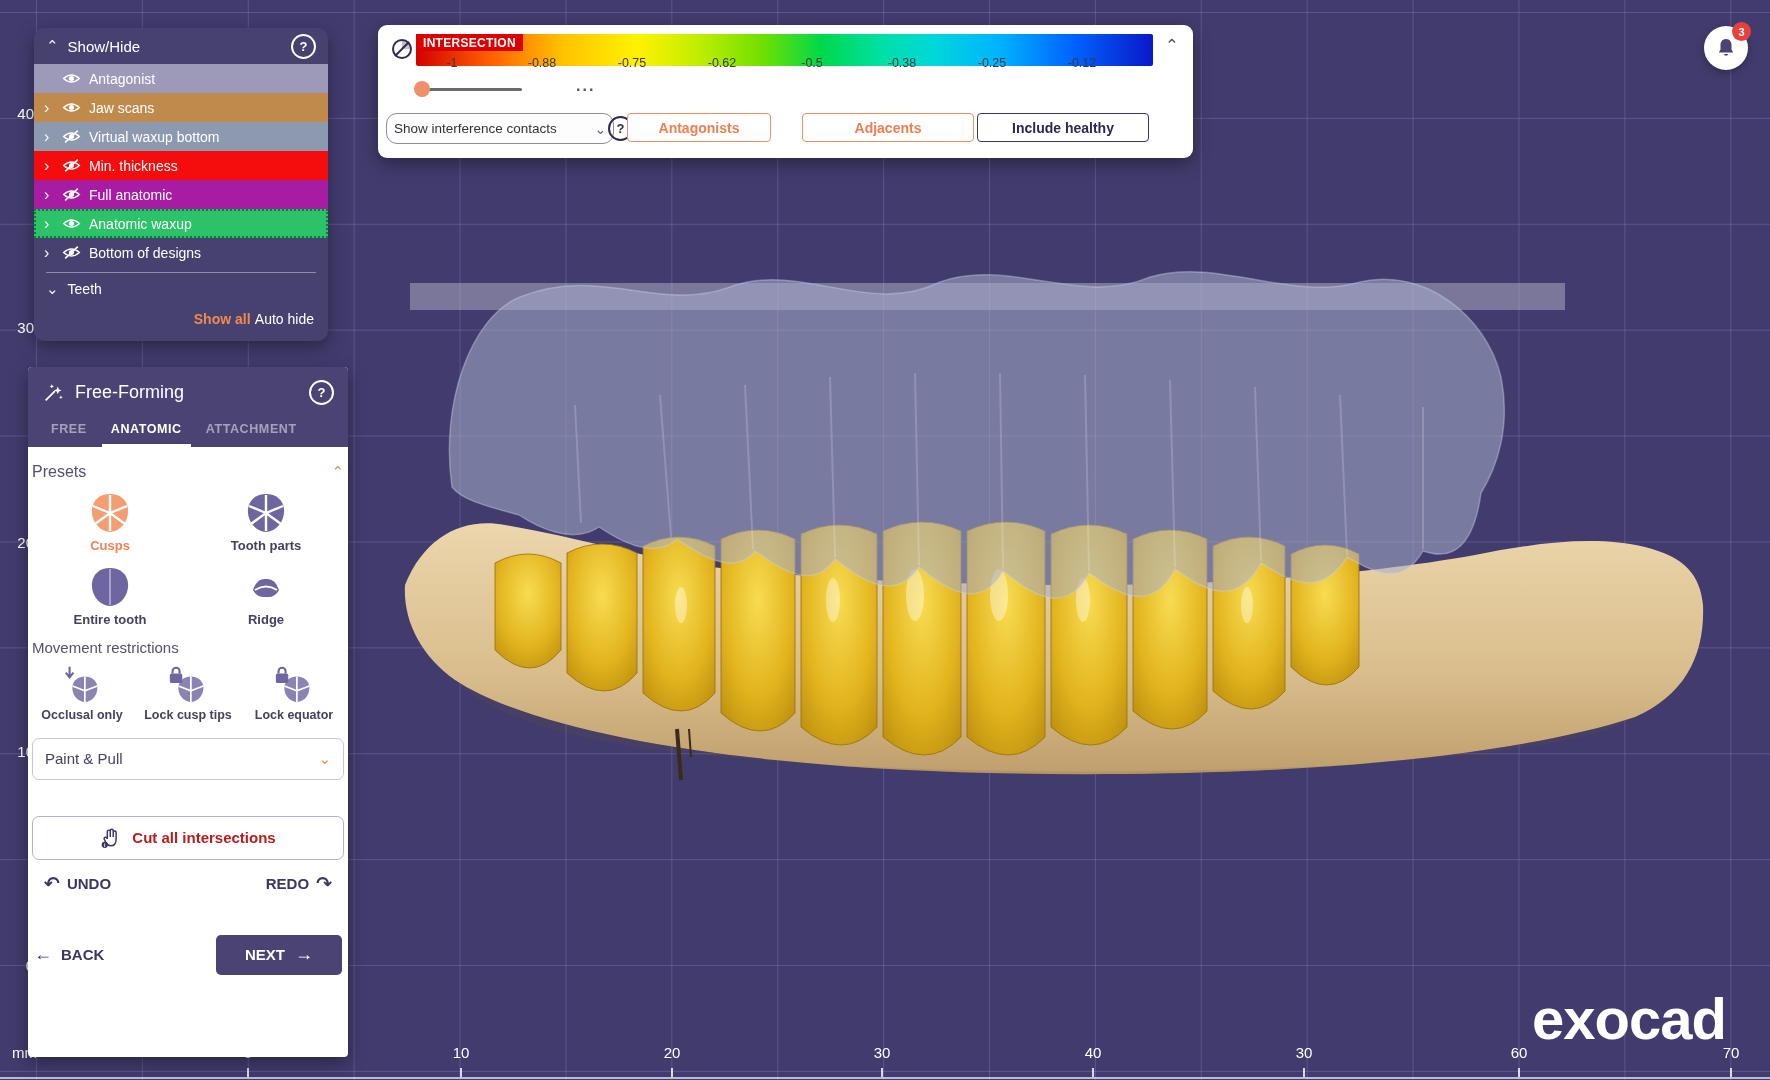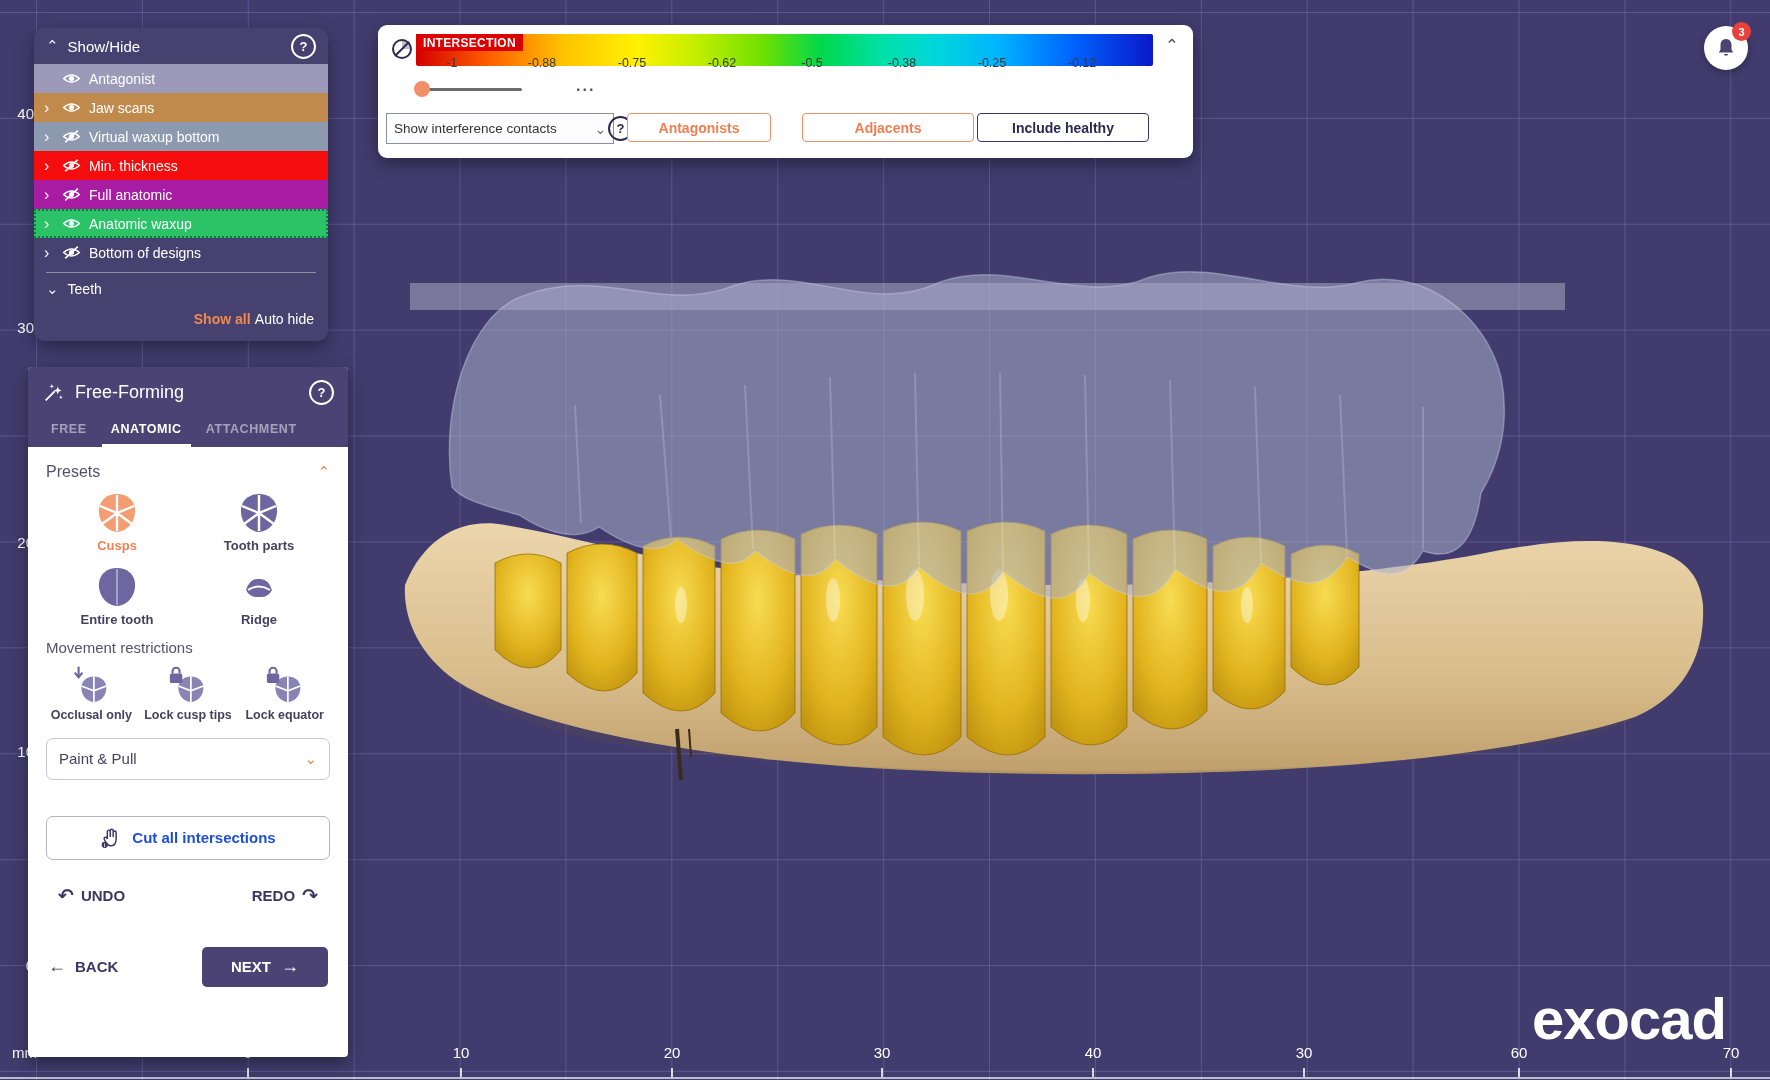--- a/index.html
+++ b/index.html
@@ -39,58 +39,58 @@
   #ix-icon{position:absolute;left:12px;top:12px;}
   #ix-bar{position:absolute;left:38px;top:9px;width:737px;height:32px;border-radius:2px;
     background:linear-gradient(90deg,#d40000 0%,#ff5f00 10%,#ffc300 20%,#fff200 30%,#c3ee00 38%,#6fe000 47%,#00d84a 55%,#00e0a4 63%,#00d8d8 70%,#00b4ff 79%,#0064ff 89%,#0a18c8 100%);}
   #ix-title{position:absolute;left:0;top:0;height:17px;background:#dd0000;color:#fff;
     font-size:12px;font-weight:bold;display:flex;align-items:center;padding:0 7px;letter-spacing:.3px;}
   #ix-ticks{position:absolute;left:38px;top:31px;width:720px;height:15px;}
   .tick{position:absolute;transform:translateX(-50%);font-size:12.5px;color:#3a3a3a;}
   #ix-track{position:absolute;left:44px;top:63px;width:100px;height:3px;background:#6b6b6b;border-radius:2px;}
   #ix-handle{position:absolute;left:36px;top:56px;width:16px;height:16px;border-radius:50%;background:#f0906a;cursor:pointer;}
   #ix-more{position:absolute;left:198px;top:52px;font-size:16px;font-weight:bold;color:#555;letter-spacing:2px;cursor:pointer;}
-  #ix-dropdown{position:absolute;left:8px;top:88px;width:212px;height:29px;border:1px solid #8d8da0;border-radius:0;
+  #ix-dropdown{position:absolute;left:8px;top:88px;width:212px;height:29px;border:1px solid #8d8da0;border-radius:11px;
     display:flex;align-items:center;padding:0 7px;font-size:13.5px;color:#333;cursor:pointer;background:#fdfdfd;}
   #ix-dropdown .dd-caret{margin-left:auto;color:#666;}
   #ix-help{position:absolute;left:230px;top:91px;color:#2c2950;}
   .ix-btn{position:absolute;top:88px;height:29px;border-radius:4px;background:#fff;display:flex;align-items:center;justify-content:center;
     font-size:14px;font-weight:bold;cursor:pointer;box-sizing:border-box;}
   #btn-antagonists{left:249px;width:144px;border:1.5px solid #f0906a;color:#ee7f52;}
   #btn-adjacents{left:424px;width:172px;border:1.5px solid #f0906a;color:#ee7f52;}
   #btn-healthy{left:599px;width:172px;border:1.5px solid #3a3566;color:#2c2950;}
   #ix-collapse{position:absolute;right:14px;top:10px;font-size:17px;color:#555;cursor:pointer;}
 
   
   #ff-panel{left:28px;top:367px;width:320px;height:690px;background:#fff;border-radius:4px;z-index:20;overflow:hidden;}
   #ff-top{background:#4a4374;padding:13px 14px 0;}
   .ff-header{display:flex;align-items:center;gap:11px;color:#fff;}
   .ff-title{font-size:18px;}
   .ff-header .help-circle{margin-left:auto;color:#fff;}
   #ff-tabs{display:flex;gap:6px;margin-top:8px;}
   .ff-tab{color:rgba(255,255,255,.5);font-size:12.5px;font-weight:bold;letter-spacing:.6px;padding:9px 9px 8px;cursor:pointer;border-bottom:3px solid transparent;}
   .ff-tab.active{color:#fff;border-bottom-color:#fff;}
-  #ff-body{padding:16px 18px 18px;color:#46415f;}
+  #ff-body{padding:16px 4px 18px;color:#46415f;}
   .presets-head{display:flex;align-items:center;font-size:16px;color:#55506e;margin-bottom:10px;}
   .presets-head .caret-up{margin-left:auto;color:#ee8355;font-size:15px;cursor:pointer;}
   #presets-grid{display:grid;grid-template-columns:1fr 1fr;row-gap:12px;justify-items:center;margin-bottom:12px;}
   .preset{display:flex;flex-direction:column;align-items:center;gap:3px;cursor:pointer;}
   .crown{width:44px;height:44px;}
   .preset-label{font-size:13px;font-weight:bold;color:#46415f;}
   .preset.selected .preset-label{color:#ee8355;}
   .movement-title{font-size:15px;color:#55506e;margin:6px 0 8px;}
   #restrictions{display:grid;grid-template-columns:1fr 1fr 1fr;justify-items:center;column-gap:6px;margin-bottom:14px;}
   .restriction{display:flex;flex-direction:column;align-items:center;gap:2px;cursor:pointer;}
   .restr{width:42px;height:42px;}
   .restriction-label{font-size:12.5px;font-weight:bold;color:#46415f;text-align:center;line-height:1.25;}
   #paint-pull{border:1px solid #c7c5d6;border-radius:7px;height:40px;display:flex;align-items:center;padding:0 12px;
     font-size:15px;color:#46415f;cursor:pointer;margin-bottom:36px;}
   #paint-pull .dd-caret{margin-left:auto;color:#ee8355;font-size:15px;}
   #cut-btn{border:1px solid #b5b3c8;border-radius:7px;height:42px;display:flex;align-items:center;justify-content:center;gap:10px;
-    font-size:15px;font-weight:bold;color:#1d4ed8;cursor:pointer;margin-bottom:24px;background:#fff;}
+    font-size:15px;font-weight:bold;color:#b91c1c;cursor:pointer;margin-bottom:12px;background:#fff;}
   #undoredo{display:flex;justify-content:space-between;padding:0 12px;margin-bottom:40px;}
   .ur-btn{display:flex;align-items:center;gap:7px;font-size:15px;font-weight:bold;color:#3b3664;cursor:pointer;}
   .ur-arrow{font-size:19px;}
   #backnext{display:flex;align-items:center;padding:0 2px;}
   #back-btn{display:flex;align-items:center;gap:9px;font-size:15px;font-weight:bold;color:#3b3664;cursor:pointer;}
   #next-btn{margin-left:auto;width:126px;height:40px;background:#4a4374;border-radius:5px;color:#fff;font-size:15px;font-weight:bold;
     display:flex;align-items:center;justify-content:center;gap:10px;cursor:pointer;}
   .big-arrow{font-size:18px;}
 
   

